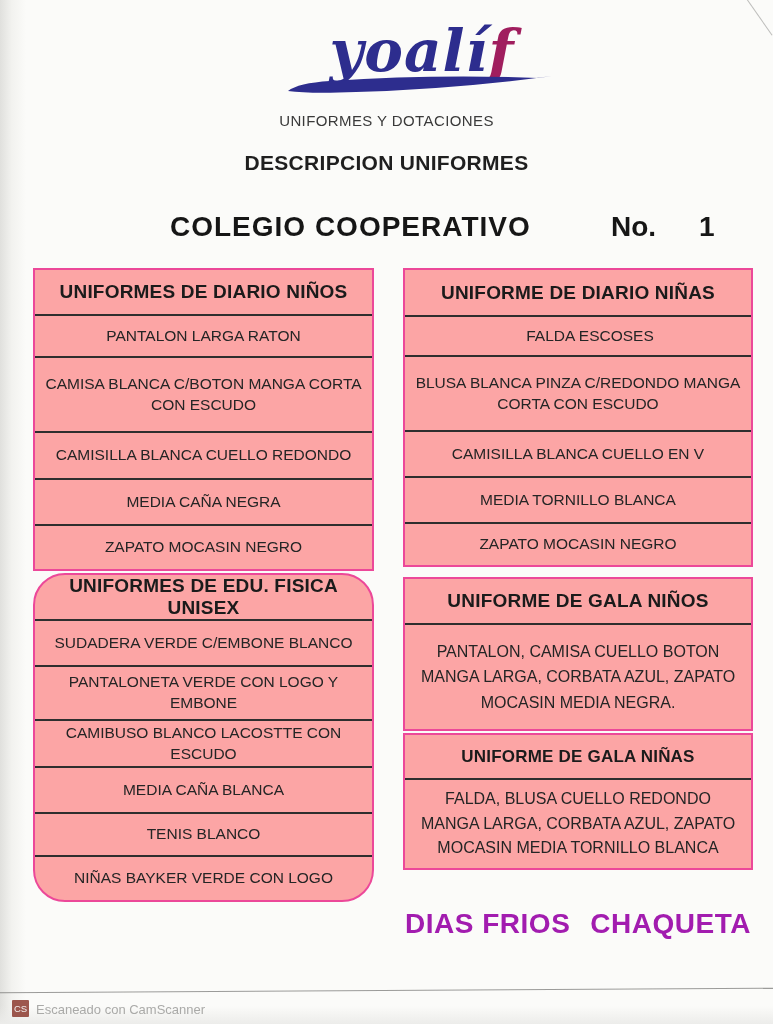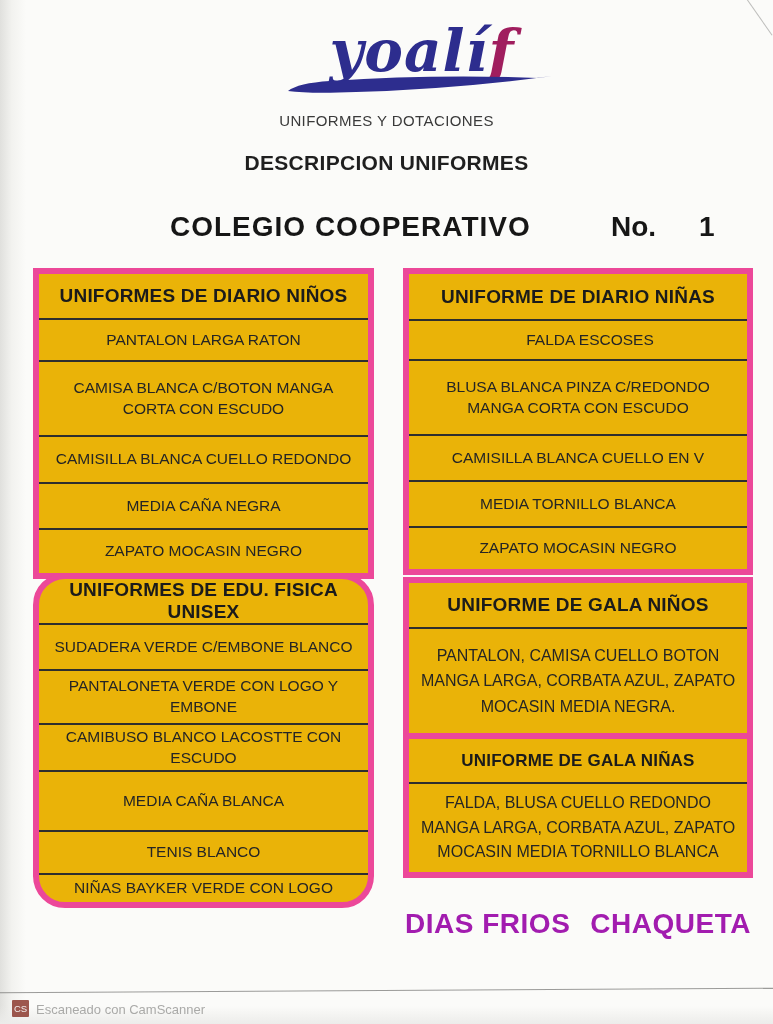--- a/index.html
+++ b/index.html
@@ -30,21 +30,21 @@
   .tagline{position:absolute;left:0;top:112px;width:773px;text-align:center;
     font-size:15px;font-weight:500;color:#3a3a3a;letter-spacing:.4px;}
   .subtitle{position:absolute;left:0;top:151px;width:773px;text-align:center;
     font-size:21px;font-weight:700;color:#1f1f1f;letter-spacing:.3px;}
   .main-title{position:absolute;left:170px;top:211px;font-size:28px;font-weight:700;
     color:#161616;letter-spacing:1px;}
   .doc-no-label{position:absolute;left:611px;top:211px;font-size:28px;font-weight:700;color:#161616;}
   .doc-no-value{position:absolute;left:699px;top:211px;font-size:28px;font-weight:700;color:#161616;}
 
   
-  .utable{position:absolute;border:6px solid #ec4899;background:#eab308;box-sizing:border-box;}
+  .utable{position:absolute;border:2px solid #ec4899;background:#fca5a5;box-sizing:border-box;}
   .utable .thead{display:flex;align-items:center;justify-content:center;text-align:center;
     font-weight:700;font-size:19px;color:#1b1b1b;letter-spacing:.2px;}
   .utable .cell{display:flex;align-items:center;justify-content:center;text-align:center;
     border-top:2px solid #2e2e2e;font-size:15.5px;color:#252525;
     padding:0 8px;line-height:1.35;box-sizing:border-box;}
   .utable .tbody{display:flex;align-items:center;justify-content:center;text-align:center;
     border-top:2px solid #2e2e2e;font-size:16px;color:#252525;
     padding:4px 11px;line-height:1.6;box-sizing:border-box;}
 
   #t-diario-ninos{left:33px;top:268px;width:341px;}
@@ -53,23 +53,23 @@
   #t-diario-ninos .cell:nth-child(2){height:75px;}
   #t-diario-ninos .cell:nth-child(3){height:47px;}
   #t-diario-ninos .cell:nth-child(4){height:46px;}
   #t-diario-ninos .cell:nth-child(5){height:45px;}
 
   #t-edu-fisica{left:33px;top:573px;width:341px;border-radius:32px;}
   #t-edu-fisica .thead{height:44px;}
   #t-edu-fisica .cell:nth-child(1){height:46px;}
   #t-edu-fisica .cell:nth-child(2){height:54px;}
   #t-edu-fisica .cell:nth-child(3){height:47px;}
-  #t-edu-fisica .cell:nth-child(4){height:60px;}
+  #t-edu-fisica .cell:nth-child(4){height:46px;}
   #t-edu-fisica .cell:nth-child(5){height:43px;}
-  #t-edu-fisica .cell:nth-child(6){height:29px;}
+  #t-edu-fisica .cell:nth-child(6){height:45px;}
 
   #t-diario-ninas{left:403px;top:268px;width:350px;}
   #t-diario-ninas .thead{height:45px;}
   #t-diario-ninas .cell:nth-child(1){height:40px;padding-left:32px;}
   #t-diario-ninas .cell:nth-child(2){height:75px;}
   #t-diario-ninas .cell:nth-child(3){height:46px;}
   #t-diario-ninas .cell:nth-child(4){height:46px;}
   #t-diario-ninas .cell:nth-child(5){height:43px;}
 
   #t-gala-ninos{left:403px;top:577px;width:350px;}

